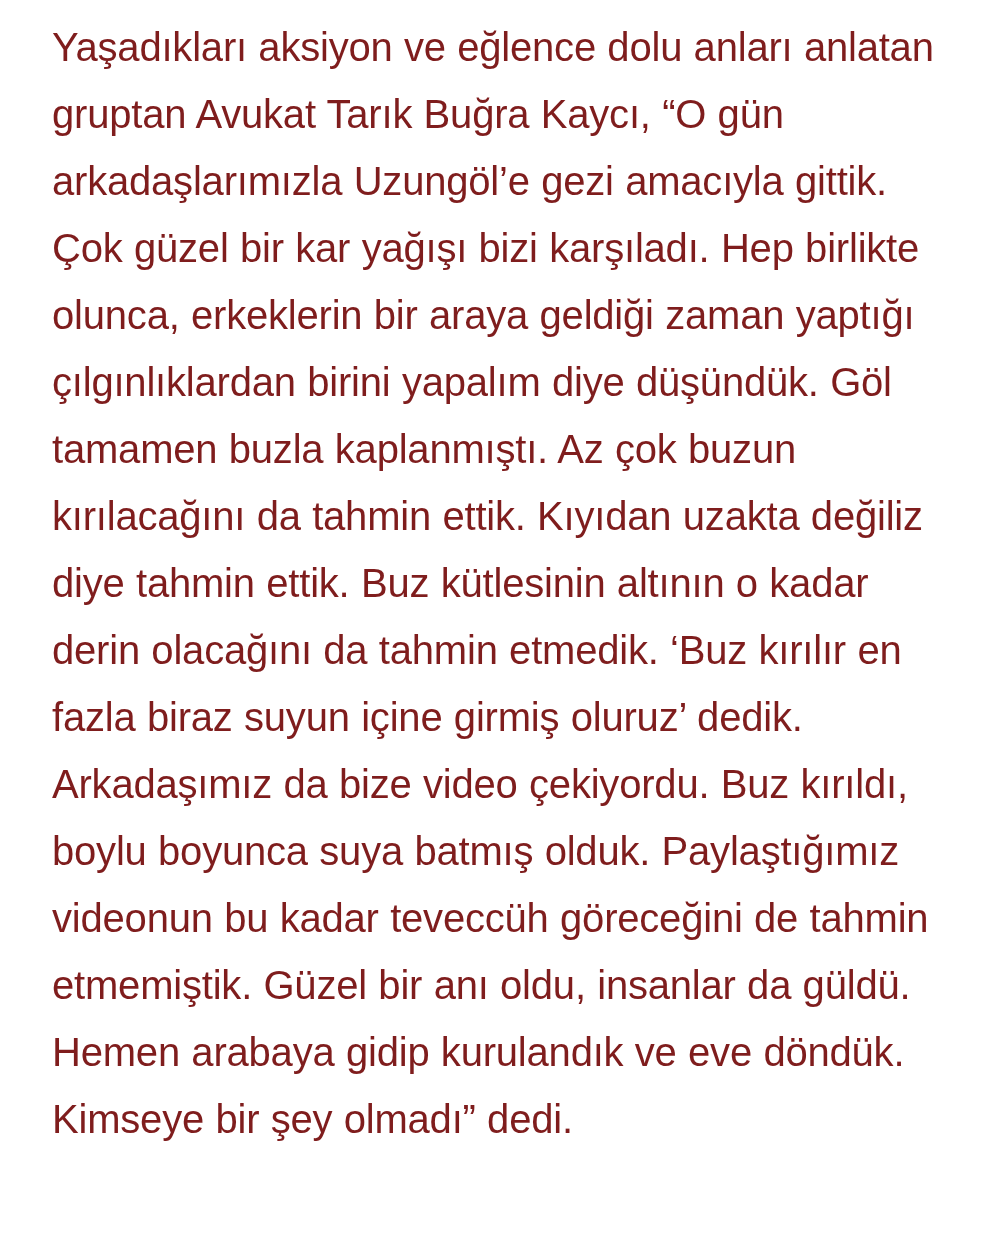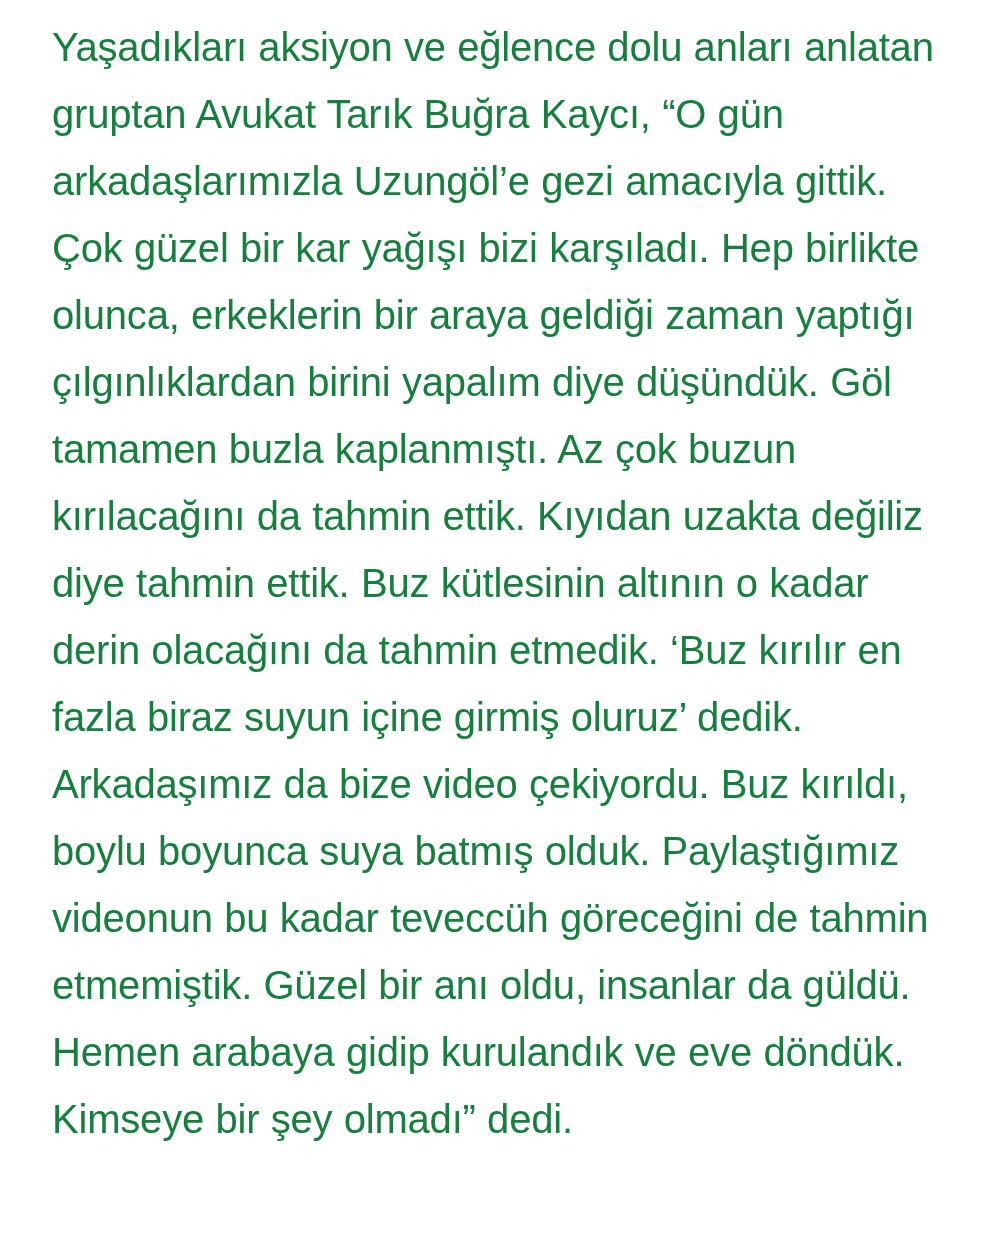--- a/index.html
+++ b/index.html
@@ -21,21 +21,21 @@
     box-sizing: border-box;
   }
   .article-body {
     position: absolute;
     left: 52px;
     top: 14px;
     width: 902px;
   }
   .article-paragraph {
     margin: 0;
-    color: #15803d;
+    color: #7f1d1d;
     font-family: "Liberation Sans", sans-serif;
     font-size: 40px;
     line-height: 1.675;
     font-weight: 400;
     letter-spacing: -0.2px;
     text-align: left;
     word-spacing: 0.5px;
   }
 </style>
 </head>

